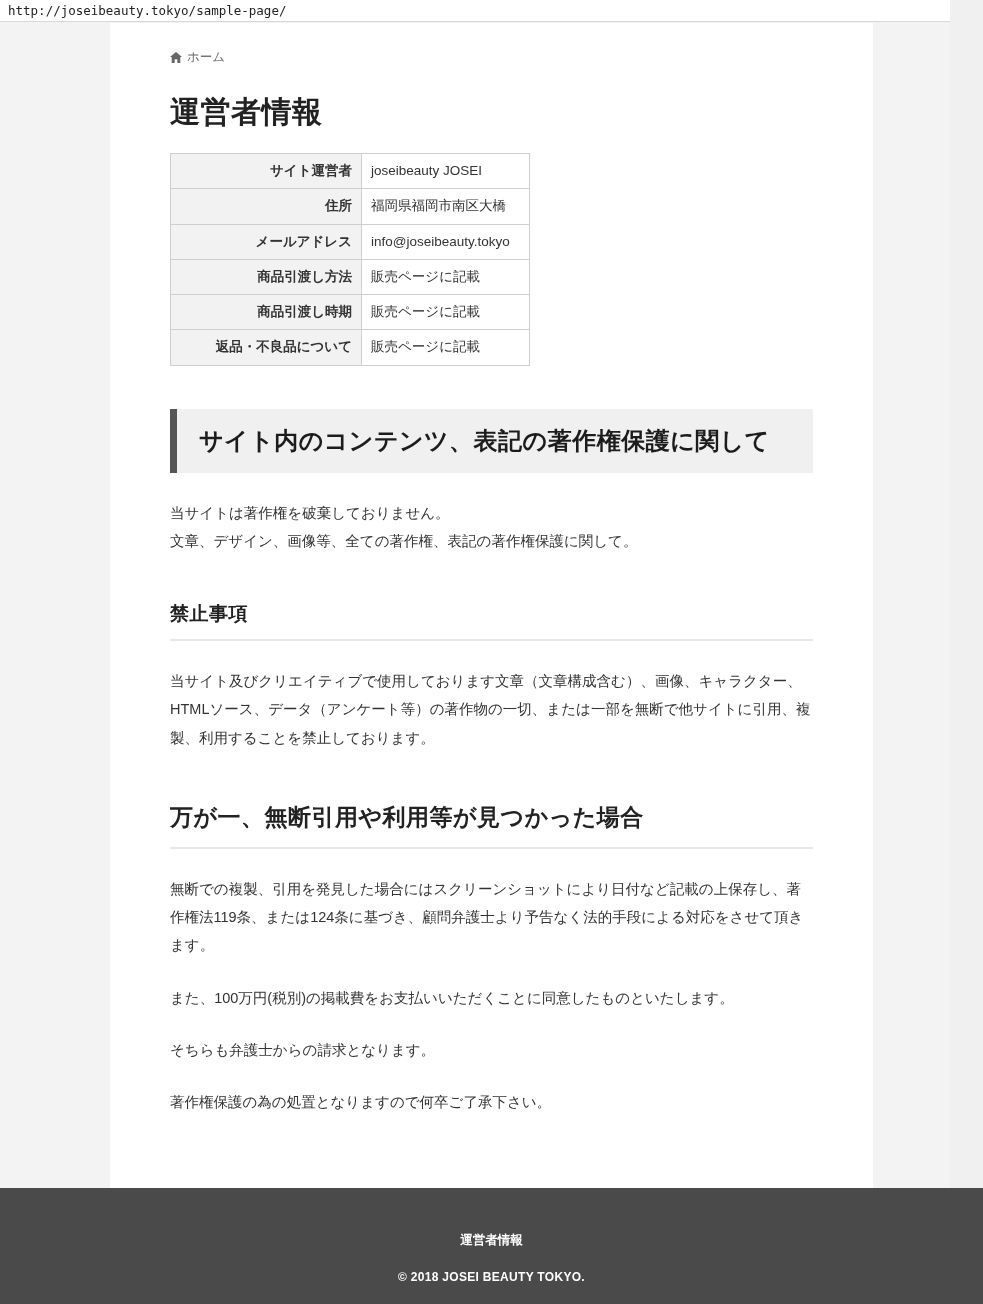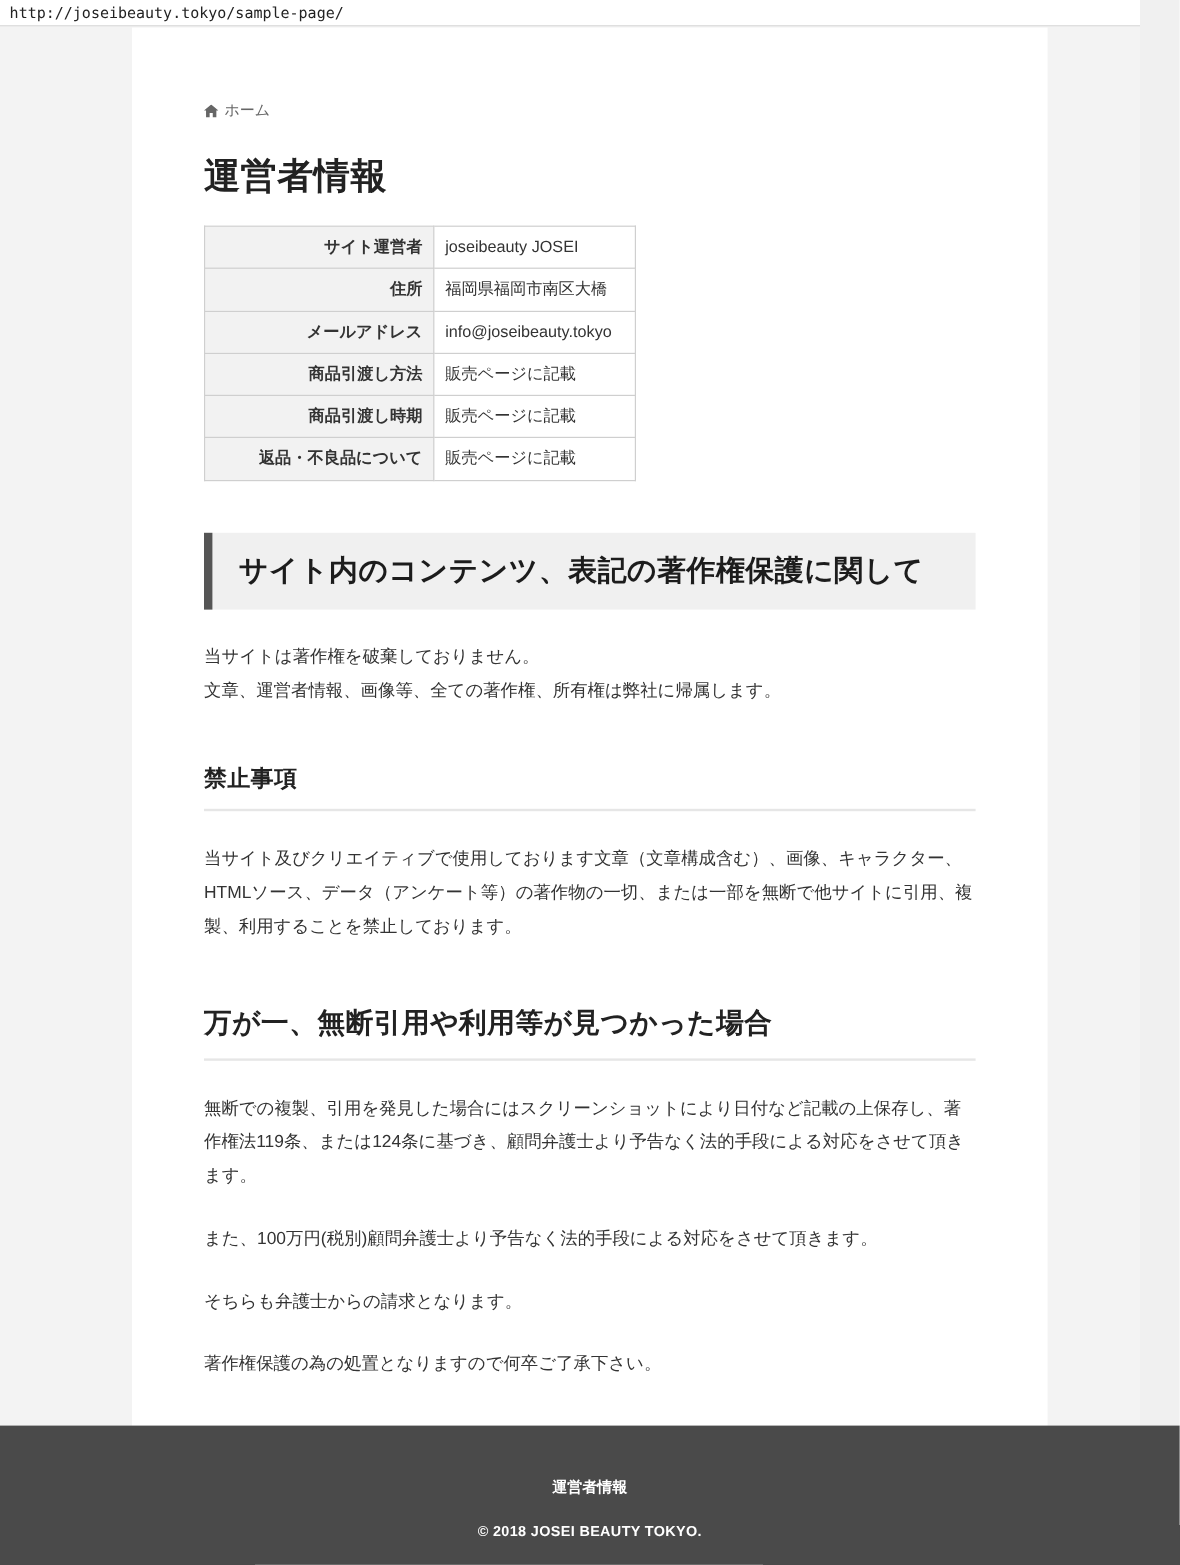--- a/index.html
+++ b/index.html
@@ -45,21 +45,20 @@
     padding: 0 0 40px 0;
     min-height: 1165px;
   }
   .breadcrumb {
     padding: 26px 0 0 60px;
     font-size: 12.5px;
     color: #666;
     display: flex;
     align-items: center;
     gap: 5px;
-    margin-top: 35px;
   }
   .home-icon {
     display: inline-block;
     width: 12px;
     height: 11px;
     position: relative;
   }
   .home-icon svg { display: block; }
   .inner {
     padding: 0 60px;
@@ -204,29 +203,29 @@
             <td class="k">返品・不良品について</td>
             <td class="v">販売ページに記載</td>
           </tr>
         </tbody>
       </table>
 
       <h2 class="band">サイト内のコンテンツ、表記の著作権保護に関して</h2>
 
       <p class="body">
         <span>当サイトは著作権を破棄しておりません。</span><br>
-        <span>文章、運営者情報、画像等、全ての著作権、所有権は弊社に帰属します。</span>
+        <span>文章、デザイン、画像等、全ての著作権、表記の著作権保護に関して。</span>
       </p>
 
       <h3 class="rule">禁止事項</h3>
       <p class="body">当サイト及びクリエイティブで使用しております文章（文章構成含む）、画像、キャラクター、HTMLソース、データ（アンケート等）の著作物の一切、または一部を無断で他サイトに引用、複製、利用することを禁止しております。</p>
 
       <h3 class="rule big">万が一、無断引用や利用等が見つかった場合</h3>
       <p class="body">無断での複製、引用を発見した場合にはスクリーンショットにより日付など記載の上保存し、著作権法119条、または124条に基づき、顧問弁護士より予告なく法的手段による対応をさせて頂きます。</p>
-      <p class="body tight">また、100万円(税別)顧問弁護士より予告なく法的手段による対応をさせて頂きます。</p>
+      <p class="body tight">また、100万円(税別)の掲載費をお支払いいただくことに同意したものといたします。</p>
       <p class="body tight">そちらも弁護士からの請求となります。</p>
       <p class="body tight">著作権保護の為の処置となりますので何卒ご了承下さい。</p>
 
     </div>
   </div>
 
   <div class="footer">
     <a class="footer-link" href="#">運営者情報</a>
     <div class="footer-copy">© 2018 JOSEI BEAUTY TOKYO.</div>
   </div>

